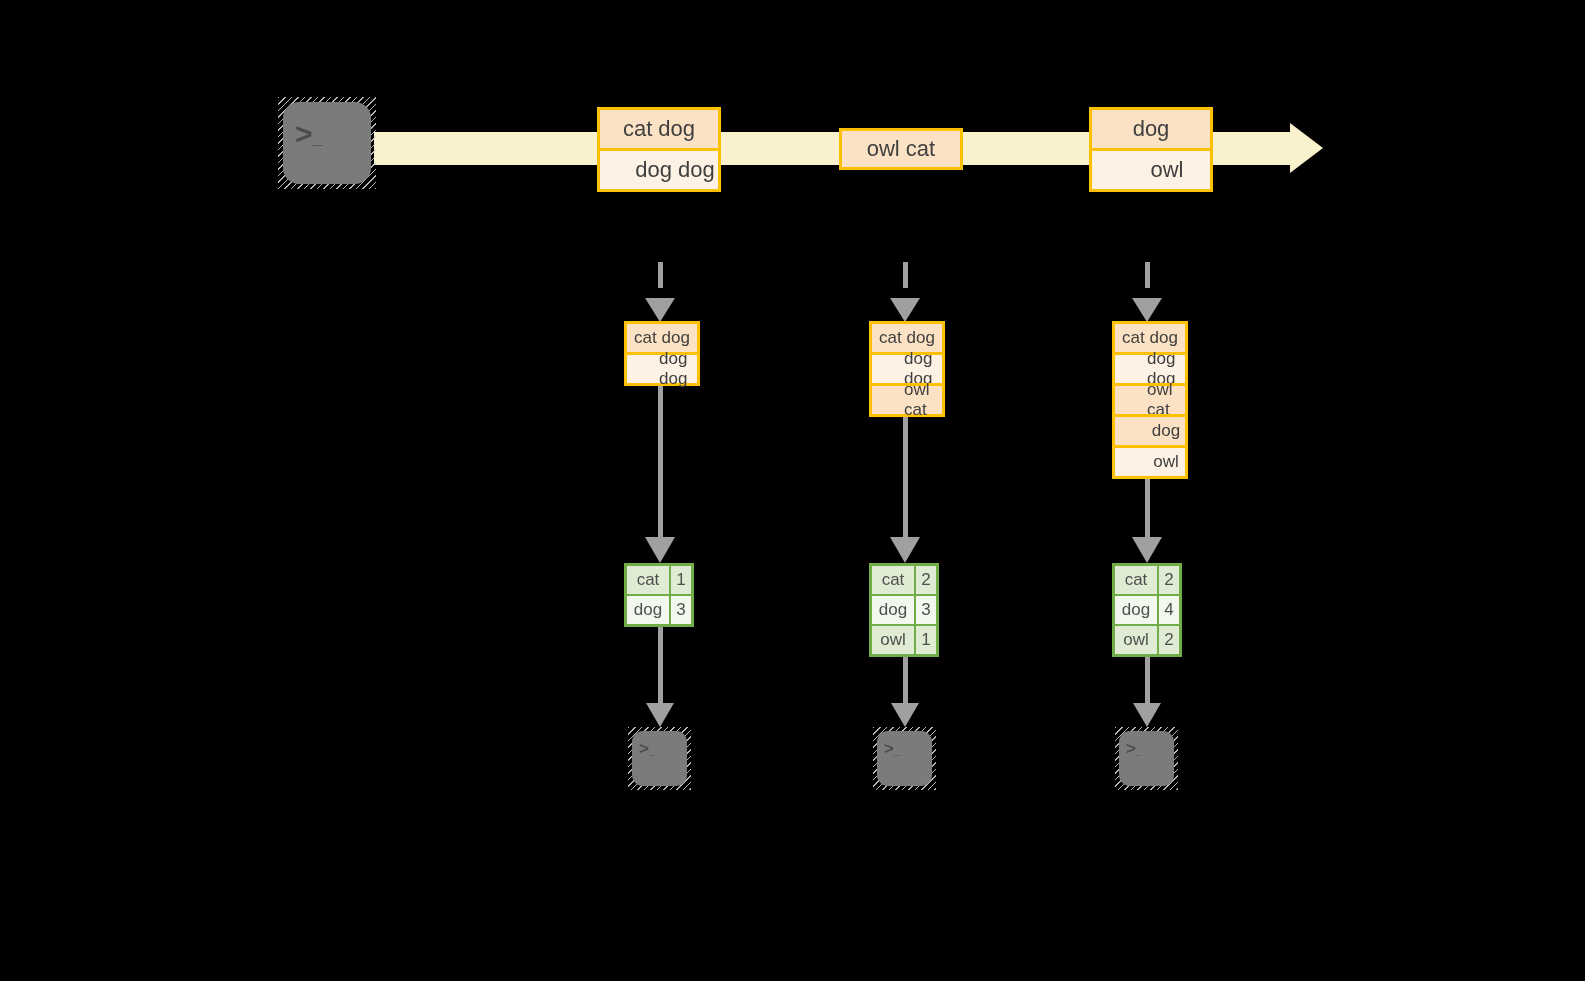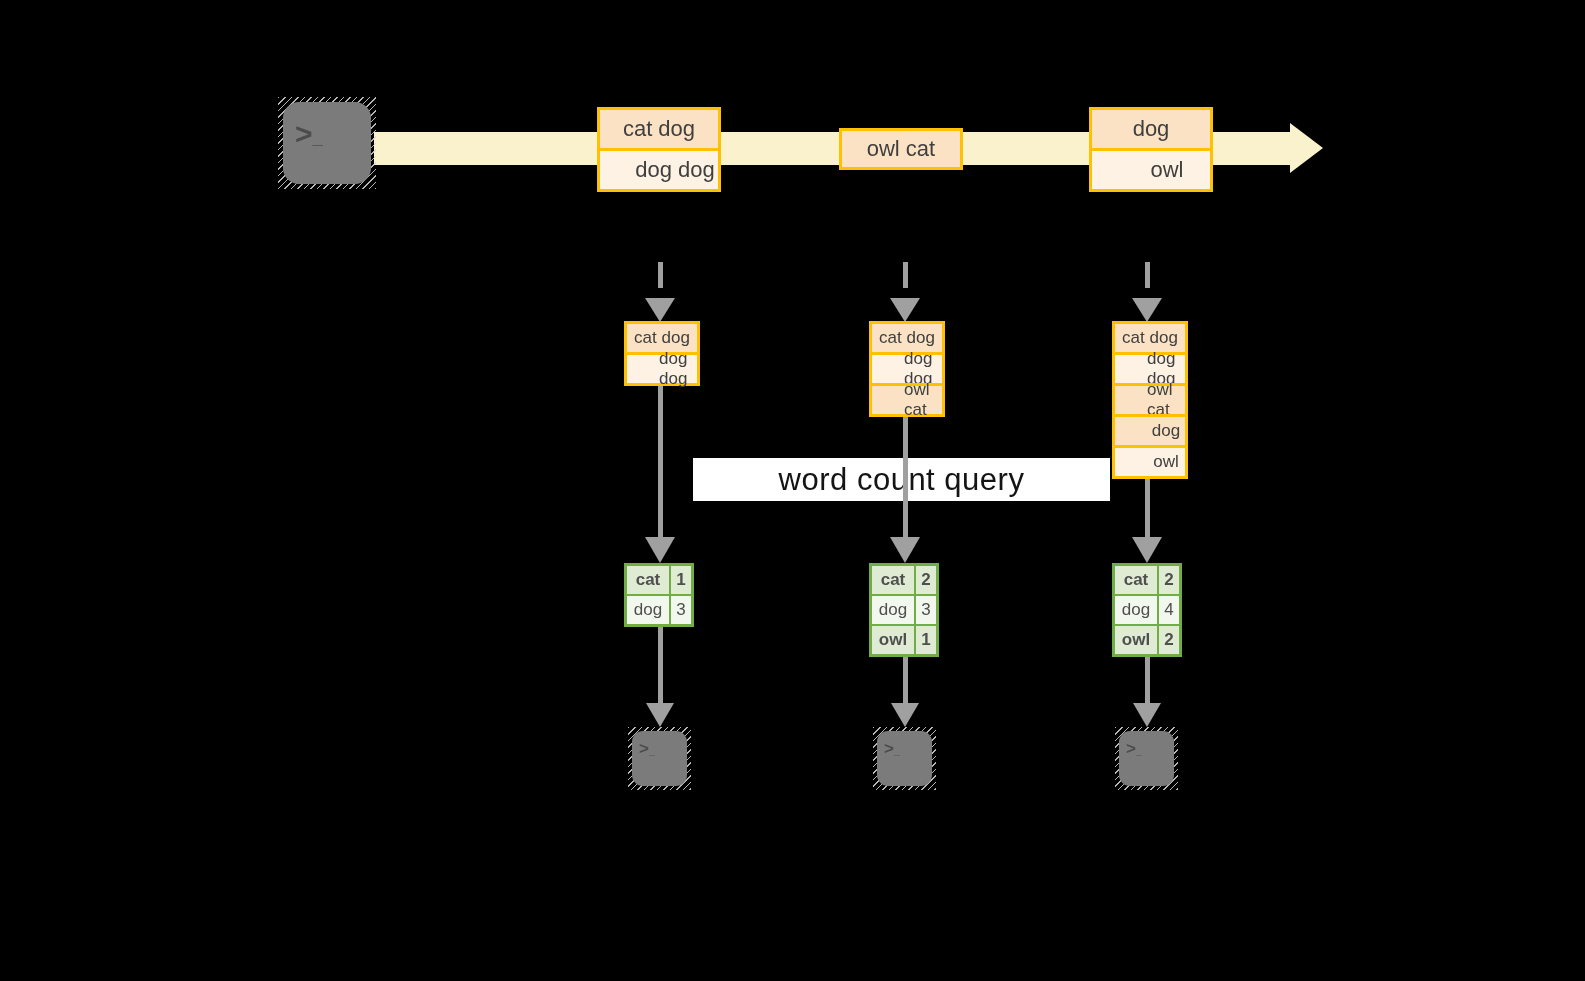--- a/index.html
+++ b/index.html
@@ -77,21 +77,21 @@
   .gtable{
     position:absolute;z-index:4;width:64px;
     border:3px solid var(--c-table_border,#70ad47);
     background:var(--c-table_border,#70ad47);
     display:grid;grid-template-columns:42px 1fr;gap:2px;
   }
   .gcell{
     height:28px;display:flex;align-items:center;justify-content:center;
     font-size:17px;color:var(--c-table_text,#4f4f4f);
   }
-  .g-dark{background:var(--c-table_fill_dark,#dfecd3);font-weight:bold;}
+  .g-dark{background:var(--c-table_fill_dark,#dfecd3);}
   .g-light{background:var(--c-table_fill_light,#f3f8ef);}
 </style>
 </head>
 <body>
 
 <div class="canvas" style="--c-background: #000000; --c-stream_arrow: #faf1cd; --c-record_border: #fdc101; --c-record_fill_dark: #fbe2c4; --c-record_fill_light: #fdf2e3; --c-record_text: #3f3f3f; --c-connector_gray: #a0a0a0; --c-table_border: #70ad47; --c-table_fill_dark: #dfecd3; --c-table_fill_light: #f3f8ef; --c-table_text: #4f4f4f; --c-banner_bg: #ffffff; --c-banner_text: #141414; --c-terminal_fill: #7b7b7b; --c-terminal_glyph: #4c4c4c;">
 
   <div class="shaft"></div>
   <div class="shaft-head"></div>
 
@@ -129,23 +129,20 @@
     <div class="ocell f-peach">owl cat</div>
   </div>
   <div class="obox state-box" style="left:1112px;top:321px;">
     <div class="ocell f-peach">cat dog</div>
     <div class="ocell f-cream">dog dog</div>
     <div class="ocell f-peach">owl cat</div>
     <div class="ocell f-peach">dog</div>
     <div class="ocell f-cream">owl</div>
   </div>
 
-  <div class="banner">
-    <span>word count query</span>
-  </div>
 
   <div class="vline" style="left:658px;top:386px;height:151px;"></div>
   <div class="vhead" style="left:645px;top:537px;border-top-width:26px;"></div>
   <div class="vline" style="left:903px;top:417px;height:120px;"></div>
   <div class="vhead" style="left:890px;top:537px;border-top-width:26px;"></div>
   <div class="vline" style="left:1145px;top:479px;height:58px;"></div>
   <div class="vhead" style="left:1132px;top:537px;border-top-width:26px;"></div>
 
   <div class="gtable" style="left:624px;top:563px;">
     <div class="gcell g-dark">cat</div>

